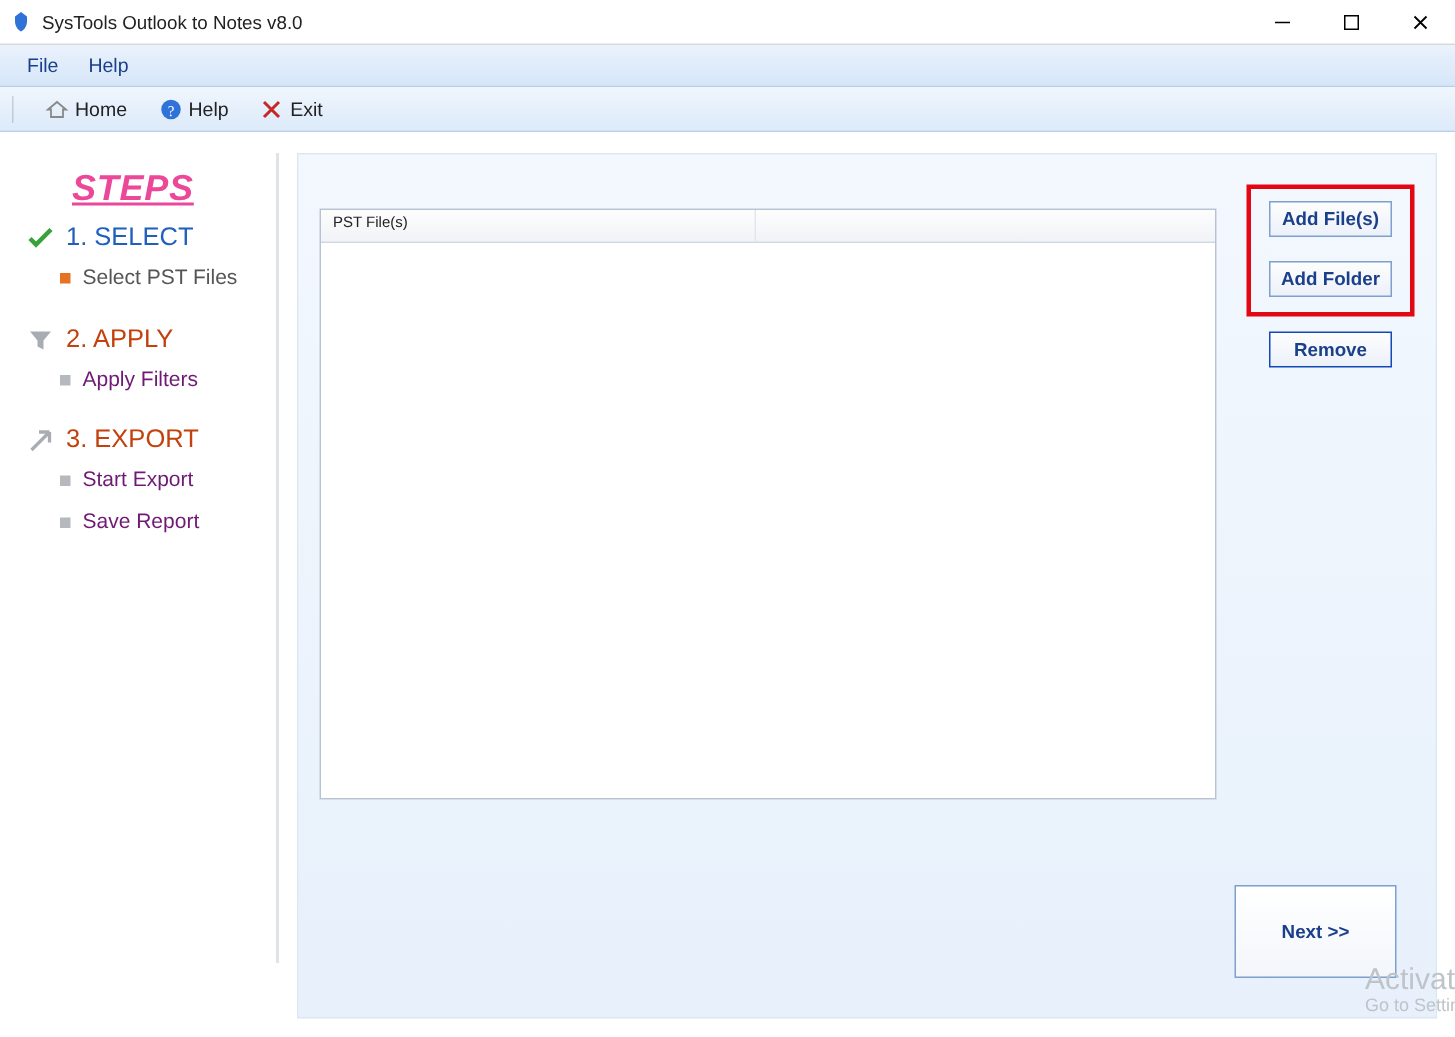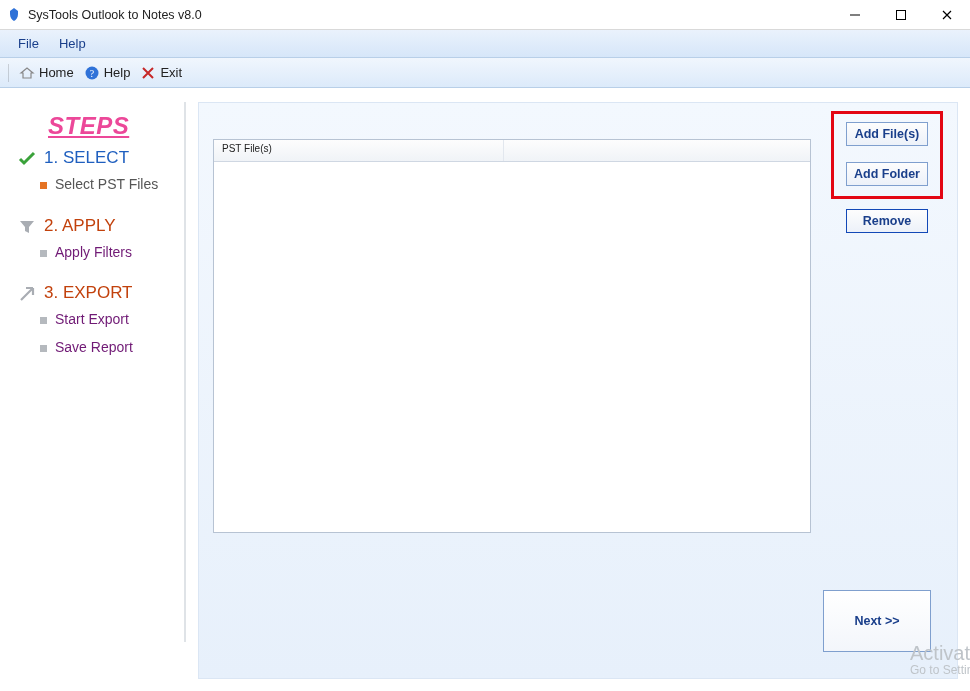--- a/index.html
+++ b/index.html
@@ -22,21 +22,21 @@
   .menubar {
     height:28px; display:flex; align-items:center; gap:0;
     padding:0 8px;
     background:linear-gradient(#eaf2fc,#d6e6f9);
     border-bottom:1px solid #b8cfe8;
   }
   .menu-item { padding:4px 10px; color:#1a3f8b; }
 
   
   .toolbar {
-    height:30px; display:flex; align-items:center; gap:2px;
+    height:30px; display:flex; align-items:center; gap:13px;
     padding:0 6px;
     background:linear-gradient(#f0f6fd,#dceafa);
     border-bottom:1px solid #b8cfe8;
   }
   .toolbar-sep { width:1px; height:18px; background:rgba(0,0,0,0.15); margin:0 4px 0 2px; }
   .tool-btn { display:flex; align-items:center; gap:4px; padding:2px 4px; }
   .tool-btn .ico { width:16px; height:16px; display:flex; align-items:center; justify-content:center; }
 
   
   .main {
@@ -71,21 +71,21 @@
   .grid {
     position:absolute; left:14px; top:36px; width:598px; height:394px;
     background:#fff; border:1px solid #b7c3d3;
   }
   .grid-head { display:flex; height:22px; background:linear-gradient(#fdfdfd,#f0f3f7); border-bottom:1px solid #cfd7e2; font-size:10px; }
   .gh { padding:3px 8px; border-right:1px solid #e2e7ee; }
   .gh1 { width:290px; }
   .gh2 { flex:1; }
 
   .side-buttons {
-    position:absolute; right:14px; top:8px; width:112px;
+    position:absolute; right:14px; top:20px; width:112px;
   }
   .highlight-frame {
     border:3px solid #e30613; padding:8px 8px 10px 8px; margin-bottom:10px;
   }
   .btn {
     display:block; width:82px; margin:0 auto 16px auto; padding:4px 0;
     text-align:center; color:#1a3f8b; font-weight:600; font-size:12.5px;
     background:linear-gradient(#fdfdfd,#ecf1f9);
     border:1px solid #7f9fce; cursor:pointer;
   }

